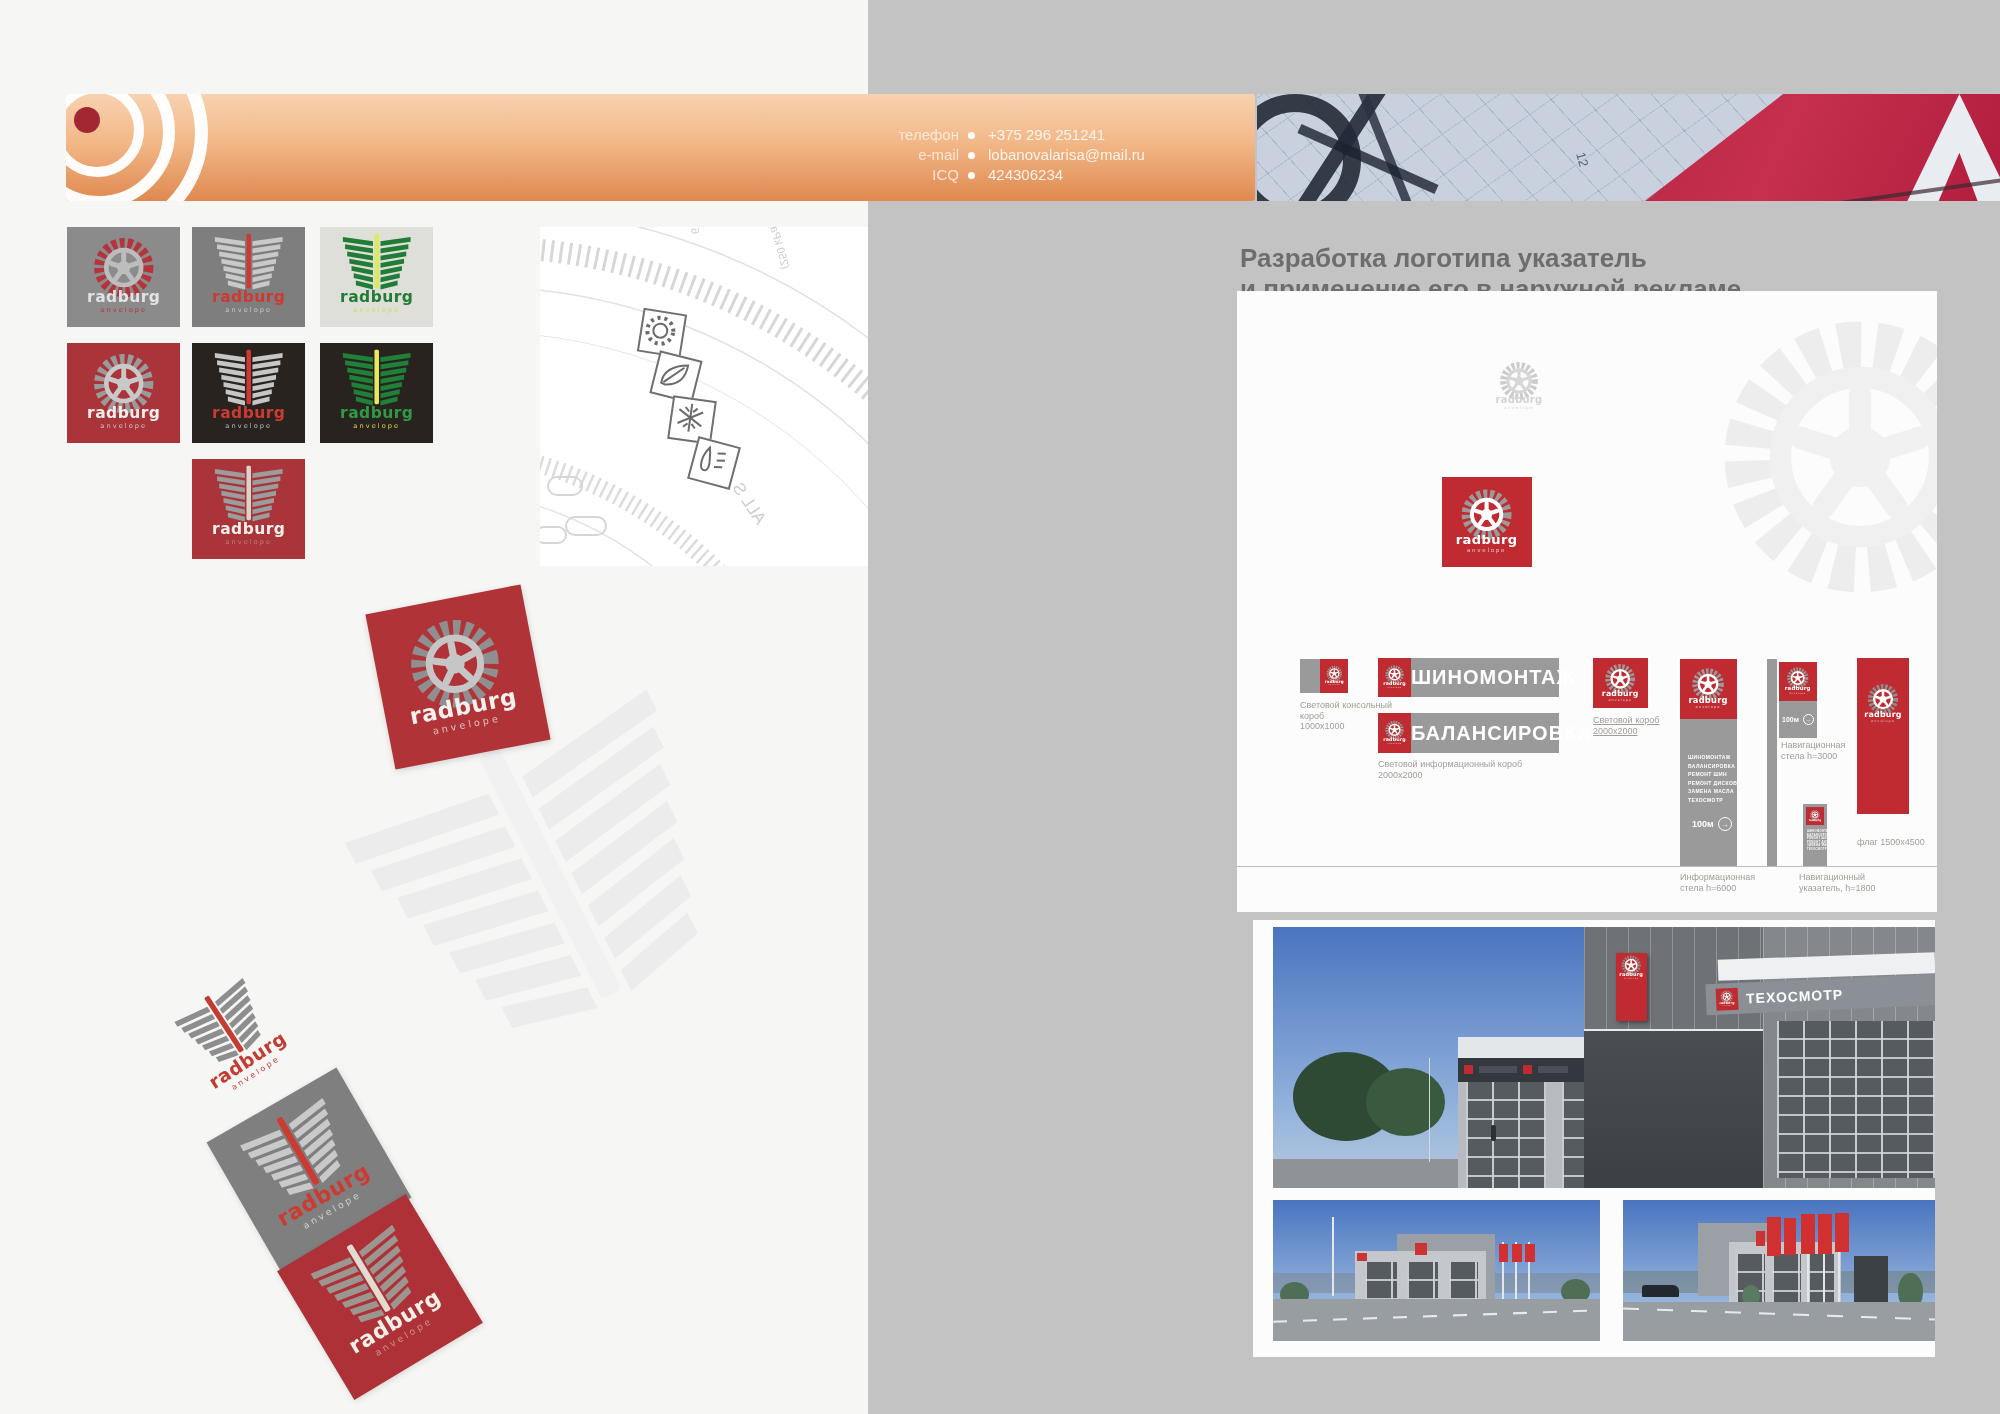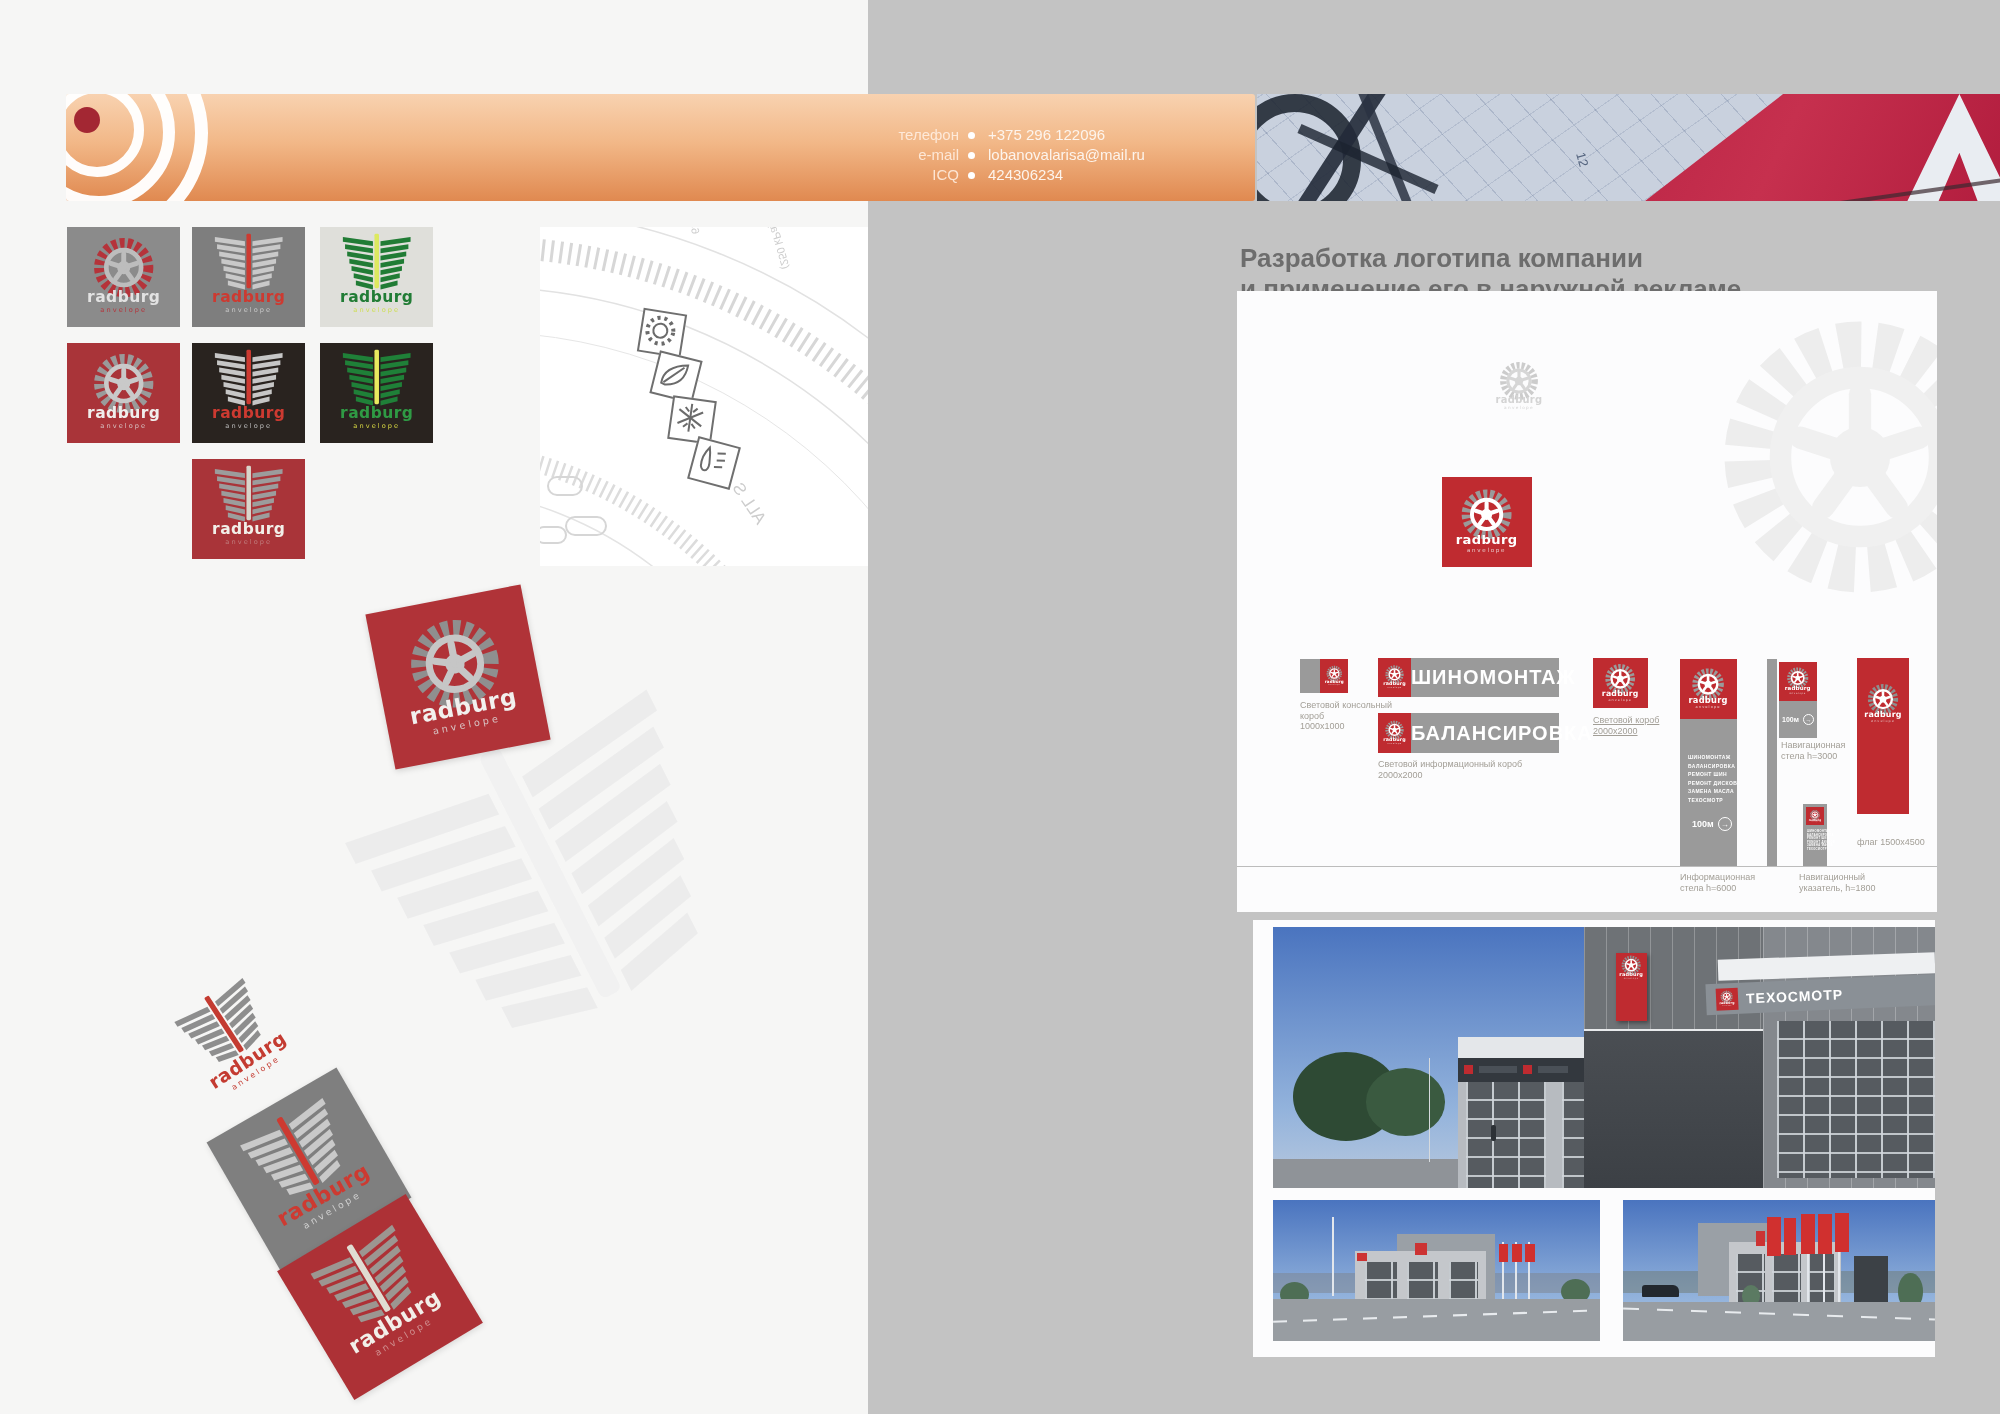--- a/index.html
+++ b/index.html
@@ -76,21 +76,21 @@
       <div class="ring" style="left:-74px;top:-69px;width:190px;height:190px;border-width:13px;"></div>
       <div class="ring" style="left:-43px;top:-38px;width:128px;height:128px;border-width:12px;"></div>
       <div class="ring" style="left:-16px;top:-11px;width:74px;height:74px;border-width:10px;"></div>
       <div class="abs" style="left:8px;top:13px;width:26px;height:26px;border-radius:50%;background:#a32733;"></div>
     </div>
   </div>
 
   <div class="c-row" style="left:0;top:126px;width:1411px;">
     <span class="c-label">телефон</span>
     <span class="c-dot"></span>
-    <span class="c-val">+375 296 122096</span>
+    <span class="c-val">+375 296 251241</span>
   </div>
   <div class="c-row" style="left:0;top:146px;width:1255px;">
     <span class="c-label">e-mail</span>
     <span class="c-dot"></span>
     <span class="c-val">lobanovalarisa@mail.ru</span>
   </div>
   <div class="c-row" style="left:0;top:166px;width:1055px;">
     <span class="c-label">ICQ</span>
     <span class="c-dot"></span>
     <span class="c-val">424306234</span>
@@ -370,21 +370,21 @@
         <polygon points="74.5,46 54,50.5 54,55.5 74.5,51" fill="#9c9691"></polygon>
         <polygon points="27.799999999999997,53.7 46,58.2 46,63.2 27.799999999999997,58.7" fill="#9c9691"></polygon>
         <polygon points="72.2,53.7 54,58.2 54,63.2 72.2,58.7" fill="#9c9691"></polygon>
     <rect x="47.6" y="4" width="4.8" height="58" rx="1.5" fill="#e0dcd2"></rect>
         <text x="50" y="77" text-anchor="middle" font-size="16.5" font-weight="bold" letter-spacing=".5" fill="#f2efe9">radburg</text>
      <text x="50" y="87" text-anchor="middle" font-size="7" letter-spacing="2.2" fill="#cf8f8f">anvelope</text>
       </svg>
     </div>
 
   <div class="abs" style="left:1240px;top:243px;font-size:26px;font-weight:bold;color:#6d6d6d;line-height:31px;">
-    <div>Разработка логотипа компании</div>
+    <div>Разработка логотипа указатель</div>
     <div>и применение его в наружной рекламе</div>
   </div>
 
   <div class="abs" style="left:1237px;top:291px;width:700px;height:621px;background:#fcfcfd;overflow:hidden;">
     <div class="abs" style="left:408px;top:-6px;width:430px;height:430px;"><svg viewBox="0 0 100 100" xmlns="http://www.w3.org/2000/svg">
     <circle cx="50" cy="40" r="26" fill="none" stroke="#ededed" stroke-width="11" stroke-dasharray="5.1 3.3"></circle>
     <circle cx="50" cy="40" r="18.5" fill="none" stroke="#f0f0f0" stroke-width="5"></circle>
           <rect x="47.4" y="23" width="5.2" height="18" rx="2.4" fill="#f0f0f0" transform="rotate(0 50 40)"></rect>
           <rect x="47.4" y="23" width="5.2" height="18" rx="2.4" fill="#f0f0f0" transform="rotate(72 50 40)"></rect>
           <rect x="47.4" y="23" width="5.2" height="18" rx="2.4" fill="#f0f0f0" transform="rotate(144 50 40)"></rect>

